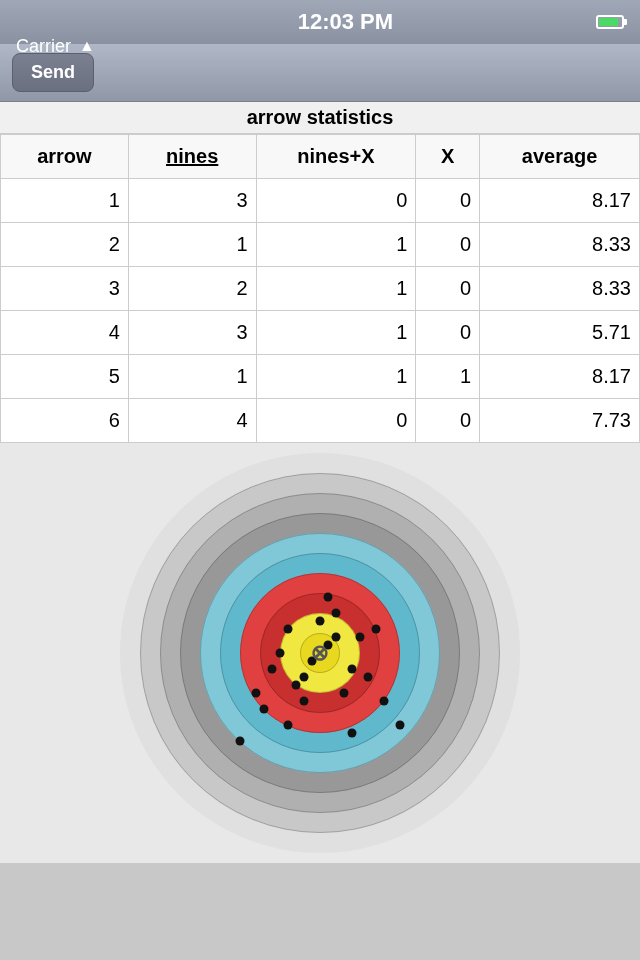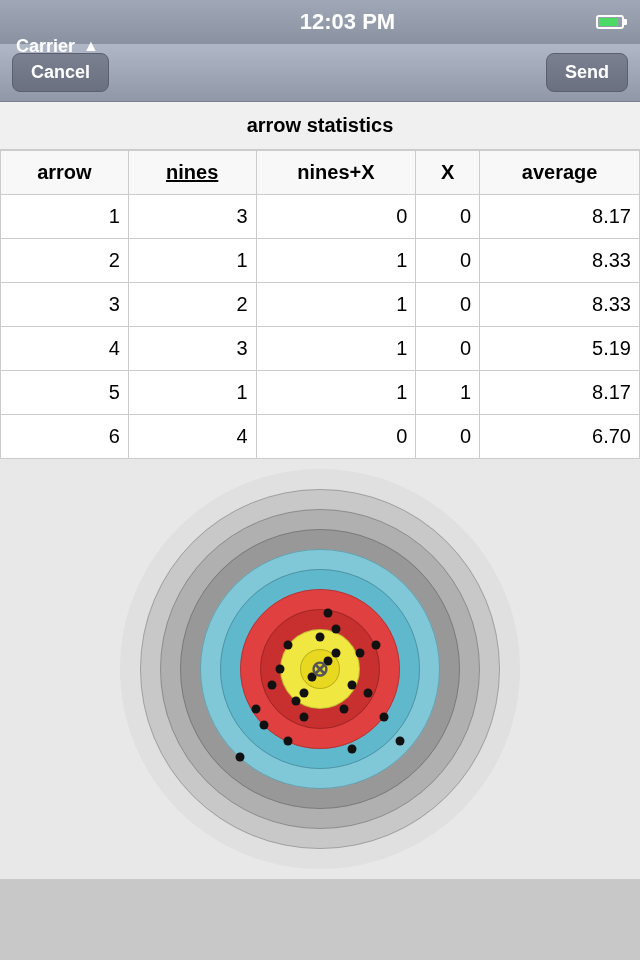--- a/index.html
+++ b/index.html
@@ -19,21 +19,21 @@
       display: flex;
       align-items: center;
       justify-content: space-between;
       padding: 0 16px;
     }
     .status-left {
       display: flex;
       align-items: center;
       gap: 8px;
       font-size: 18px;
-      font-weight: 700;
+      font-weight: 400;
       color: #fff;
       margin-top: 48px;
     }
     .wifi-icon {
       font-size: 16px;
     }
     .status-center {
       font-size: 22px;
       font-weight: 600;
       color: #fff;
@@ -103,21 +103,21 @@
     #content {
       background: #fff;
       width: 640px;
     }
 
     
     .stats-title {
       text-align: center;
       font-size: 20px;
       font-weight: 700;
-      padding: 12px 0;
+      padding: 4px 0;
       border-bottom: 1px solid #ccc;
       background: #f0f0f0;
     }
 
     table {
       width: 100%;
       border-collapse: collapse;
       background: #fff;
     }
     table th, table td {
@@ -201,21 +201,20 @@
   </div>
   <div class="status-center">12:03 PM</div>
   <div class="status-right">
     <div class="battery-icon">
       <div class="battery-fill"></div>
     </div>
   </div>
 </div>
 
 <div id="nav-bar">
-  <button class="nav-button">Cancel</button>
   <button class="nav-button">Send</button>
 </div>
 
 <div id="content">
   <div class="stats-title">arrow statistics</div>
   <table>
     <thead>
       <tr>
         <th class="col-arrow">arrow</th>
         <th class="col-nines">nines</th>
@@ -244,35 +243,35 @@
       <td>2</td>
       <td>1</td>
       <td>0</td>
       <td>8.33</td>
     </tr>
         <tr>
       <td>4</td>
       <td>3</td>
       <td>1</td>
       <td>0</td>
-      <td>5.19</td>
+      <td>5.71</td>
     </tr>
         <tr>
       <td>5</td>
       <td>1</td>
       <td>1</td>
       <td>1</td>
       <td>8.17</td>
     </tr>
         <tr>
       <td>6</td>
       <td>4</td>
       <td>0</td>
       <td>0</td>
-      <td>6.70</td>
+      <td>7.73</td>
     </tr>
       </tbody>
   </table>
 </div>
 
 <div id="target-area">
   <div class="target-container" id="target-container">
   <div class="ring" style="width: 400px; height: 400px; background: rgb(224, 224, 224);"></div>
       <div class="ring" style="width: 360px; height: 360px; background: rgb(200, 200, 200);"></div>
       <div class="ring" style="width: 320px; height: 320px; background: rgb(176, 176, 176);"></div>

